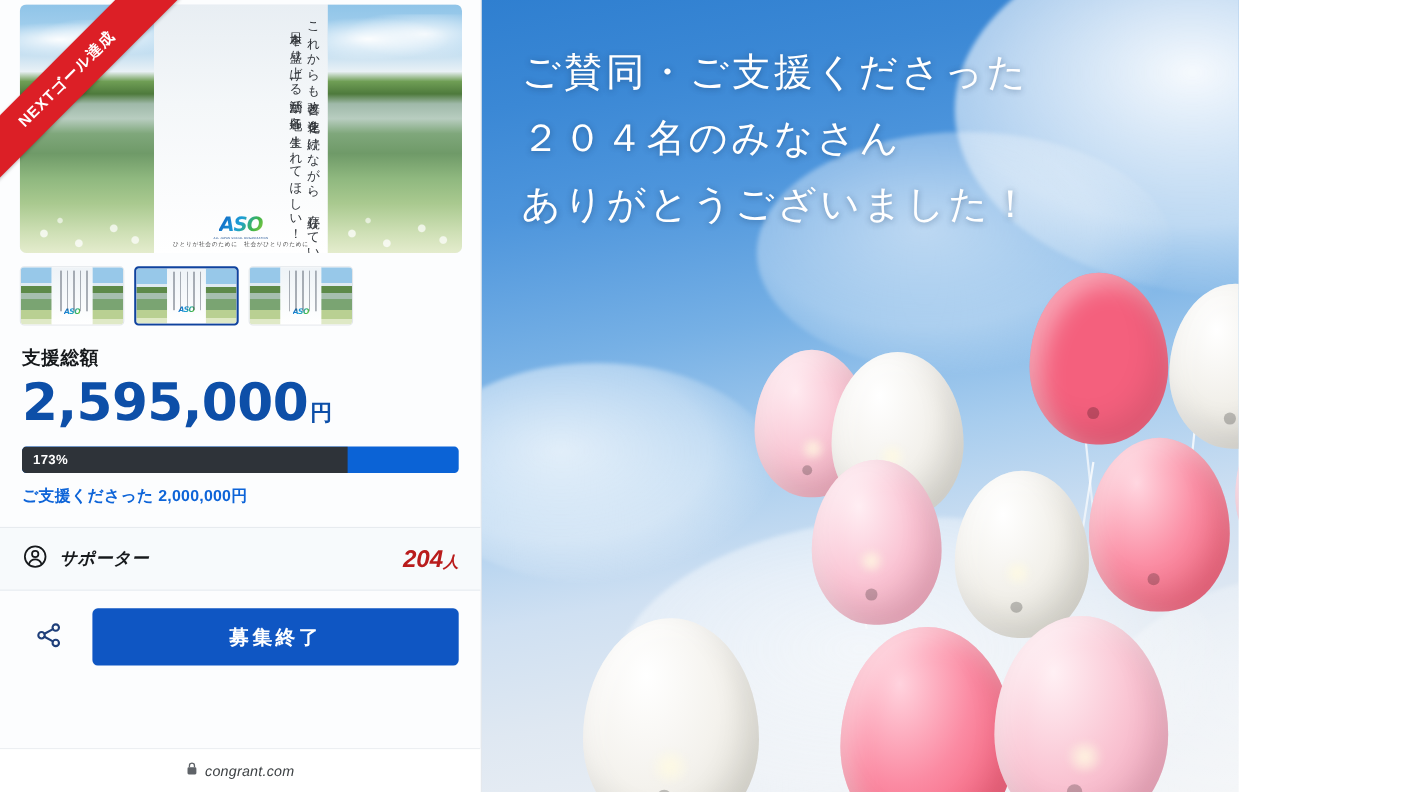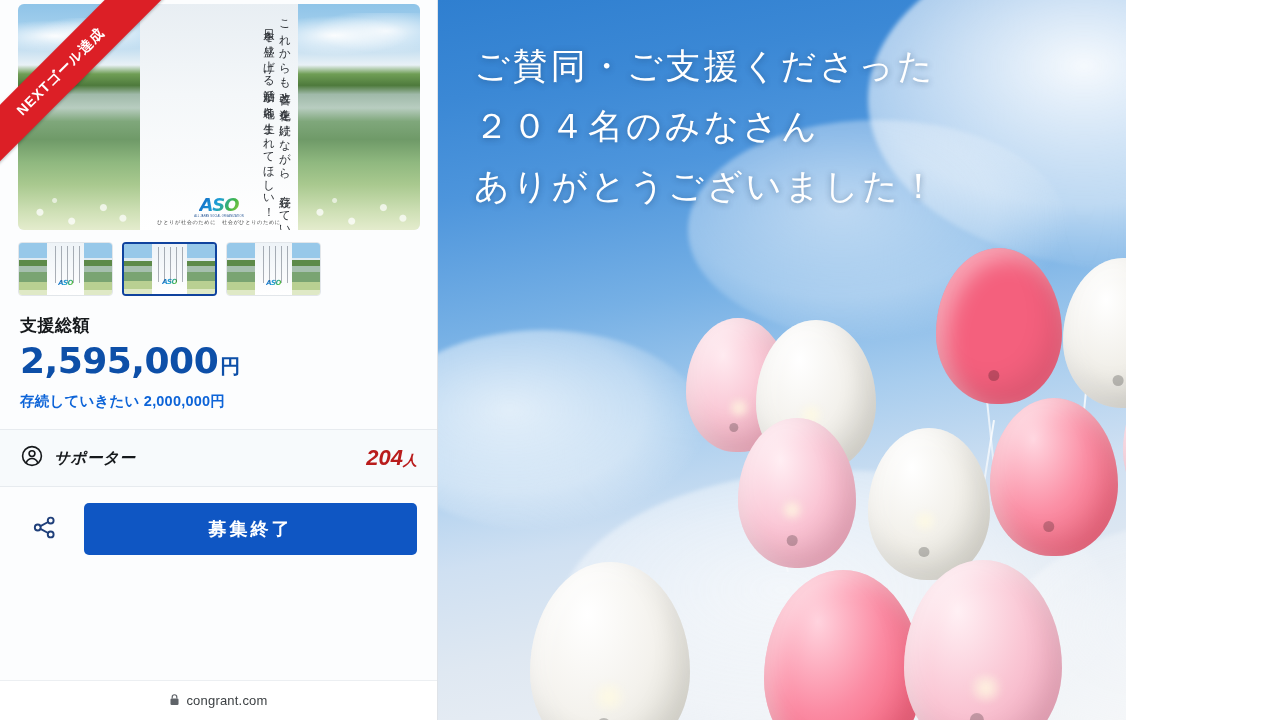--- a/index.html
+++ b/index.html
@@ -148,21 +148,21 @@
     font-size:7px; letter-spacing:-.6px; margin-bottom:8px;
     background: linear-gradient(120deg,#0f5fc4,#1ea0d6 50%,#3fb54a 80%,#9ccc3d);
     -webkit-background-clip:text; background-clip:text; color:transparent;
   }
 
   
   .stats { padding: 18px 20px 0 20px; }
   .stat-label { font-size: 17px; font-weight: 700; color: #16191c; letter-spacing: .5px; }
   .amount-row { display:flex; align-items:baseline; margin-top: 6px; }
   .amount {
-    font-size: 36px; font-weight: 700; color: #0d4fa8;
+    font-size: 47px; font-weight: 700; color: #0d4fa8;
     letter-spacing: -0.5px; line-height: 1;
     font-family: "DejaVu Sans", sans-serif;
   }
   .amount-unit { font-size: 20px; font-weight: 700; color:#0d4fa8; margin-left: 2px; }
 
   
   .progress {
     margin: 16px 20px 0 20px;
     height: 24px; border-radius: 4px; overflow:hidden;
     background: #0b63d6; position: relative; display:flex; align-items:center;
@@ -214,21 +214,21 @@
     flex: 1; height: 52px;
     background: #0f56c3; border: none; border-radius: 5px;
     color: #fff; font-size: 18px; font-weight: 700; letter-spacing: 3px;
     cursor: pointer;
   }
 
   
   .urlbar {
     position:absolute; left:0; right:0; bottom: 0;
     height: 40px; display:flex; align-items:center; justify-content:center;
-    gap: 6px; background:#ffffff; border-top:1px solid #eceff2;
+    gap: 6px; background:#ffffff; border-top:1px solid #eceff2;font-style:italic;
   }
   .url-text { font-size: 13px; color:#3c4043; letter-spacing:.2px; }
 
   
   .right-panel {
     position: relative;
     width: 688px; height: 720px;
     overflow: hidden;
     background: linear-gradient(170deg,
       #2f7fd0 0%, #3b88d5 12%, #4d95dc 24%,
@@ -338,23 +338,27 @@
     </div>
 
     <div class="stats">
       <div class="stat-label">支援総額</div>
       <div class="amount-row">
         <span class="amount">2,595,000</span>
         <span class="amount-unit">円</span>
       </div>
     </div>
 
+    <div class="progress">
+      <div class="progress-fill" id="progress-fill" style="width: 74.5%;"></div>
+      <span class="progress-pct">173%</span>
+    </div>
 
     <div class="goals">
-      <div class="goal-line next">存続していきたい 2,000,000円</div>
+      <div class="goal-line next">ご支援くださった 2,000,000円</div>
     </div>
 
     <div class="supporters">
       <div class="sup-left">
         <span>
           <svg width="24" height="24" viewBox="0 0 24 24" fill="none" stroke="#16191c" stroke-width="1.6">
             <circle cx="12" cy="12" r="9.4"></circle>
             <circle cx="12" cy="9.6" r="2.9"></circle>
             <path d="M6.3 18.6c1.1-2.7 3.2-4.1 5.7-4.1s4.6 1.4 5.7 4.1" stroke-linecap="round"></path>
           </svg>

